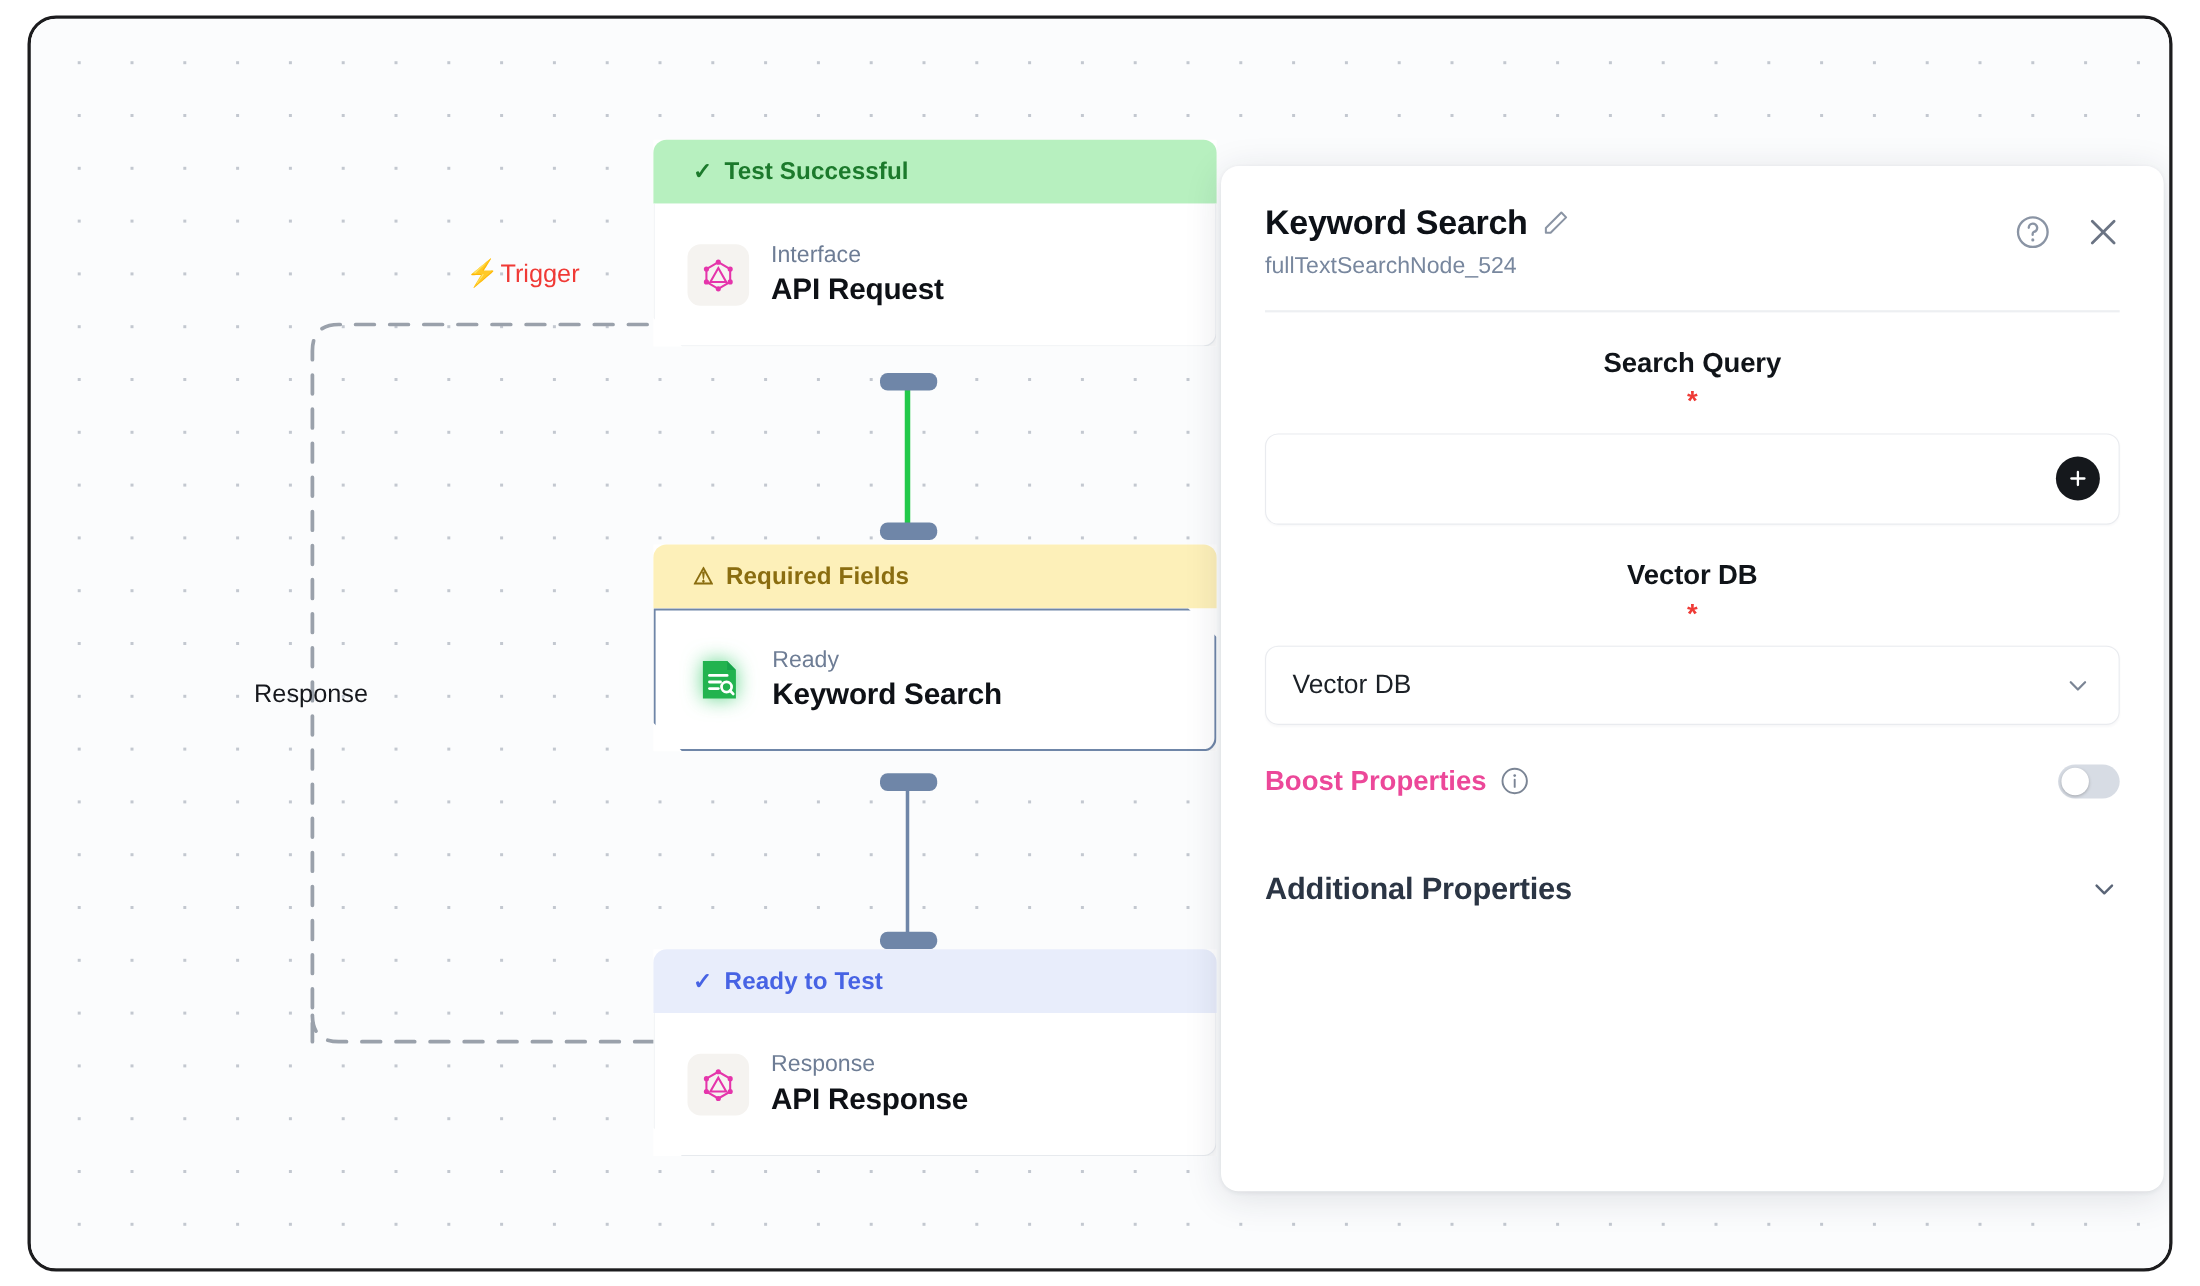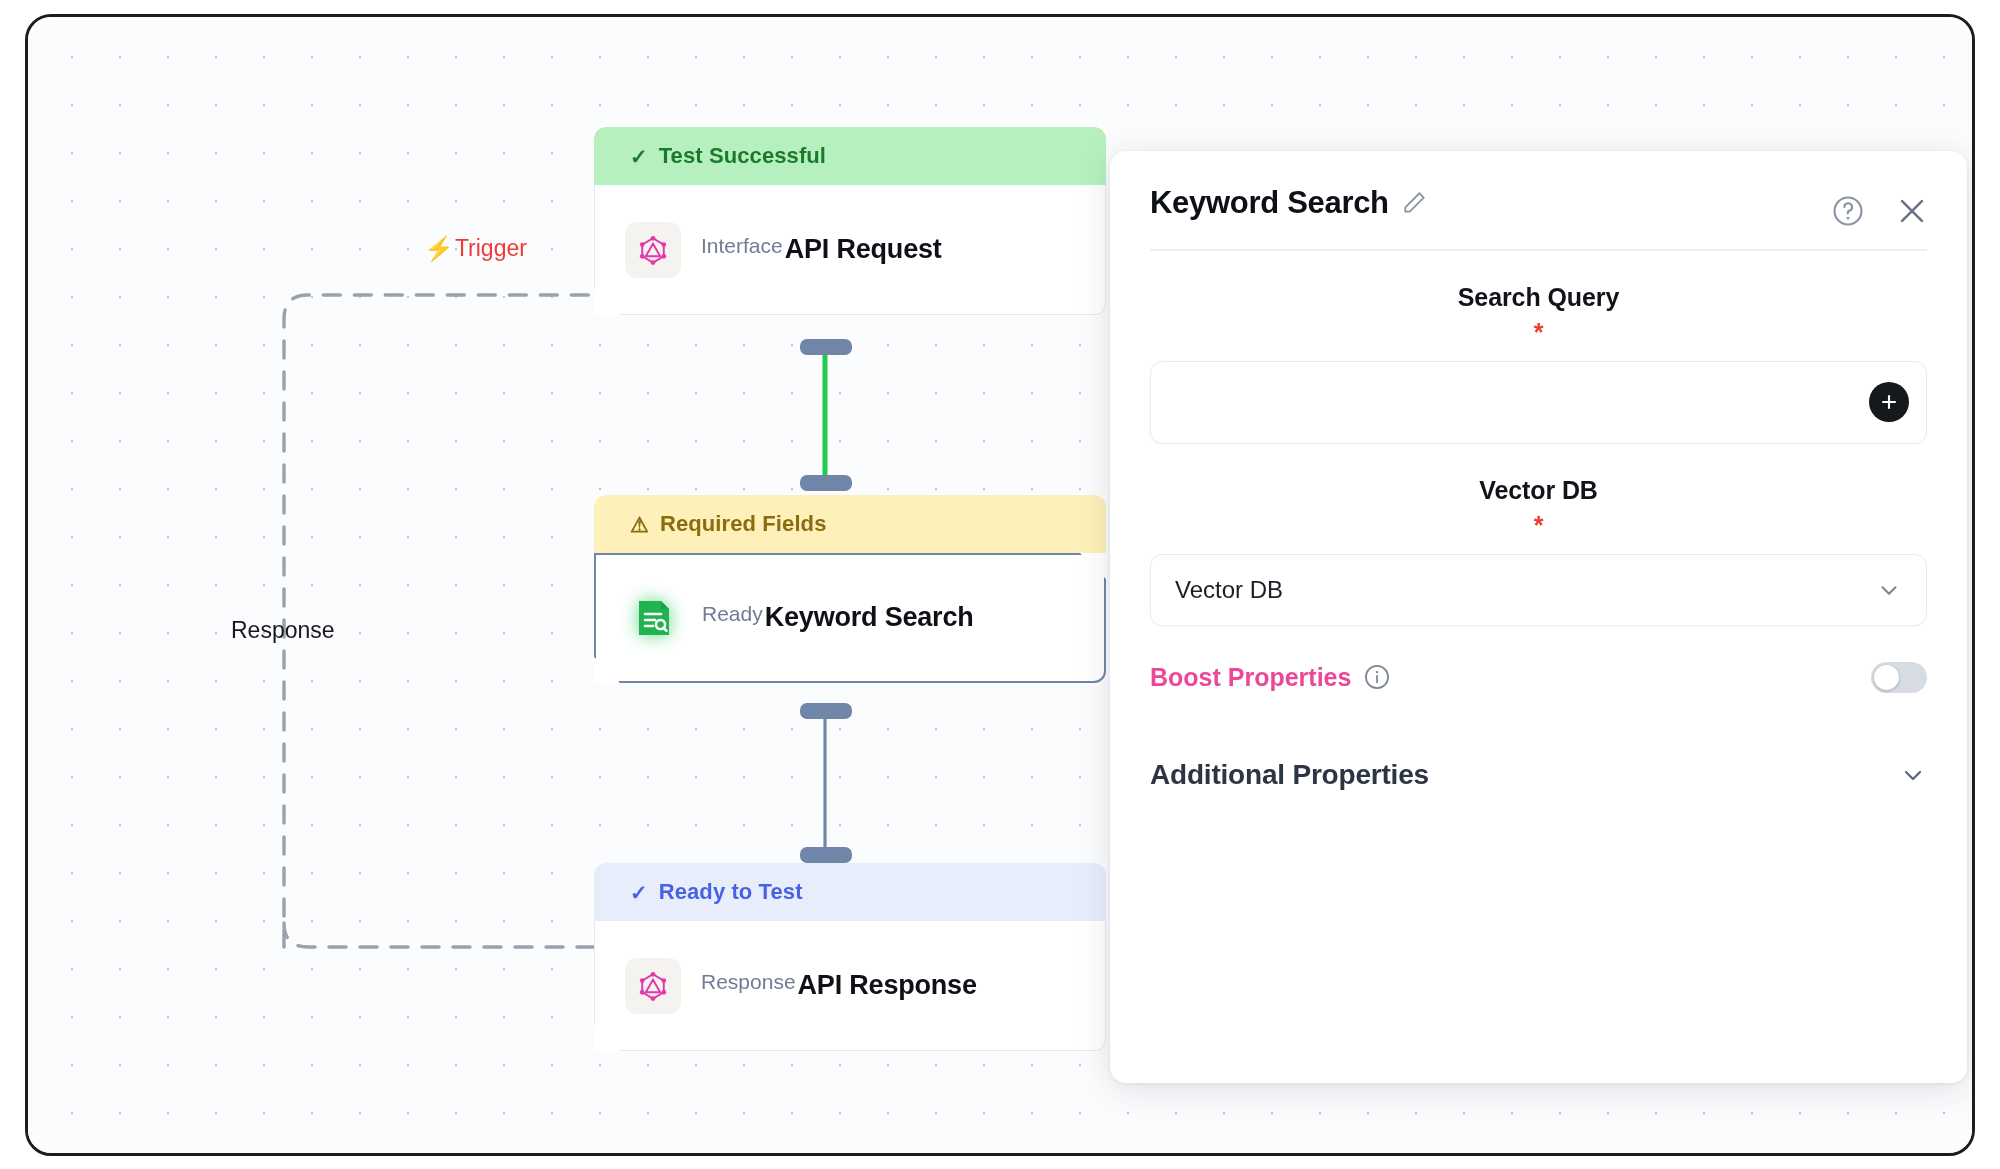--- a/index.html
+++ b/index.html
@@ -94,21 +94,21 @@
     width: 56px; height: 56px;
     border-radius: 12px;
     display: flex; align-items: center; justify-content: center;
     flex: 0 0 auto;
   }
   .icon-graphql { background: #f5f3f0; }
   .icon-keyword {
     background: transparent;
     filter: drop-shadow(0 0 9px rgba(46,200,100,.75));
   }
-  .node-text { display: flex; flex-direction: row; gap: 2px; }
+  .node-text { display: flex; flex-direction: column; gap: 2px; }
   .node-kind {
     font-size: 21px; color: #6e7d95; font-weight: 400; line-height: 1.25;
   }
   .node-title {
     font-size: 27px; color: #0e1116; font-weight: 700; line-height: 1.25;
     letter-spacing: -.2px;
   }
 
   
   #panel {
@@ -333,20 +333,21 @@
 
       <div id="panel-header">
         <div id="panel-title-row">
           <span id="panel-title">Keyword Search</span>
           <span style="cursor:pointer;">
             <svg width="26" height="26" viewBox="0 0 24 24" fill="none" stroke="#8a94a4" stroke-width="1.7" stroke-linecap="round" stroke-linejoin="round" class="ic">
               <path d="M17 3l4 4L8 20H4v-4L17 3z"></path>
             </svg>
           </span>
         </div>
+        <div id="panel-subtitle">fullTextSearchNode_524</div>
 
         <div id="panel-actions">
           <span style="cursor:pointer;">
             <svg width="34" height="34" viewBox="0 0 24 24" fill="none" stroke="#8a94a4" stroke-width="1.5" class="ic">
               <circle cx="12" cy="12" r="9.5"></circle>
               <path d="M9.4 9.2a2.7 2.7 0 1 1 3.3 2.7c-.6.2-.8.7-.8 1.3v.5" stroke-linecap="round"></path>
               <circle cx="12" cy="17" r="1" fill="#8a94a4" stroke="none"></circle>
             </svg>
           </span>
           <span style="cursor:pointer;">

